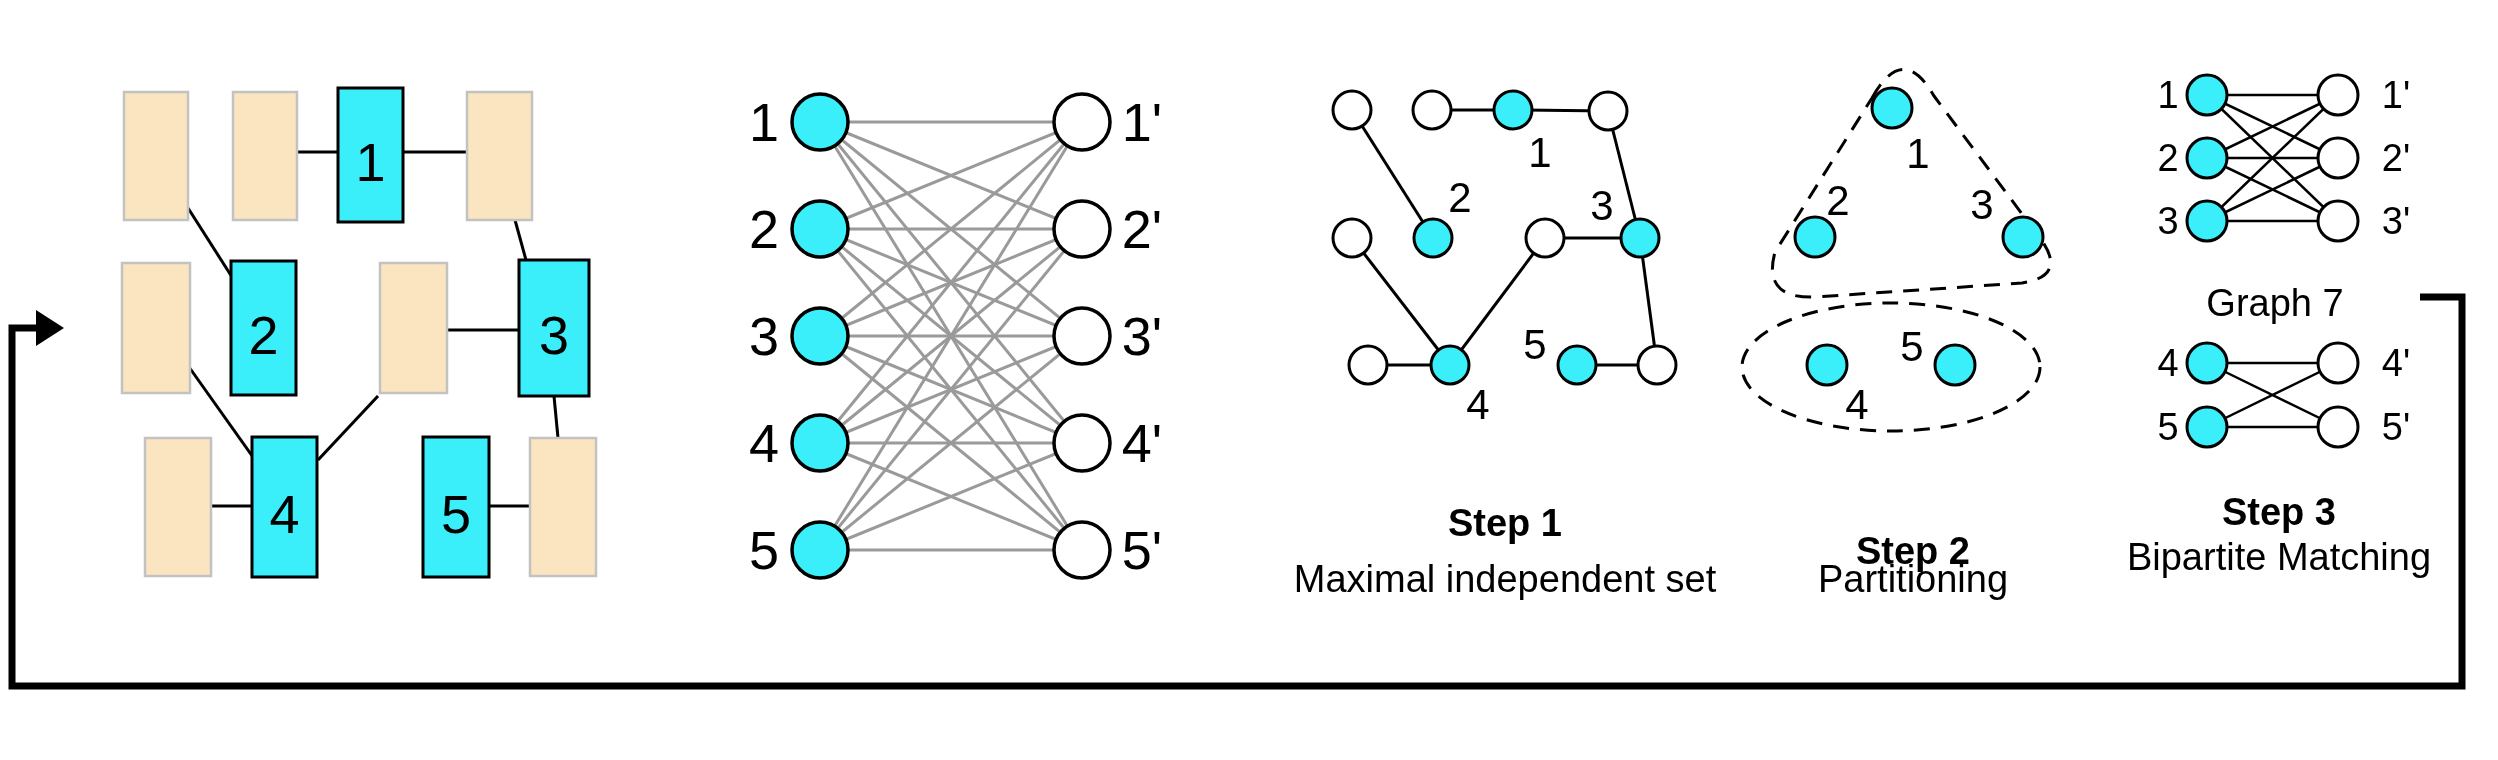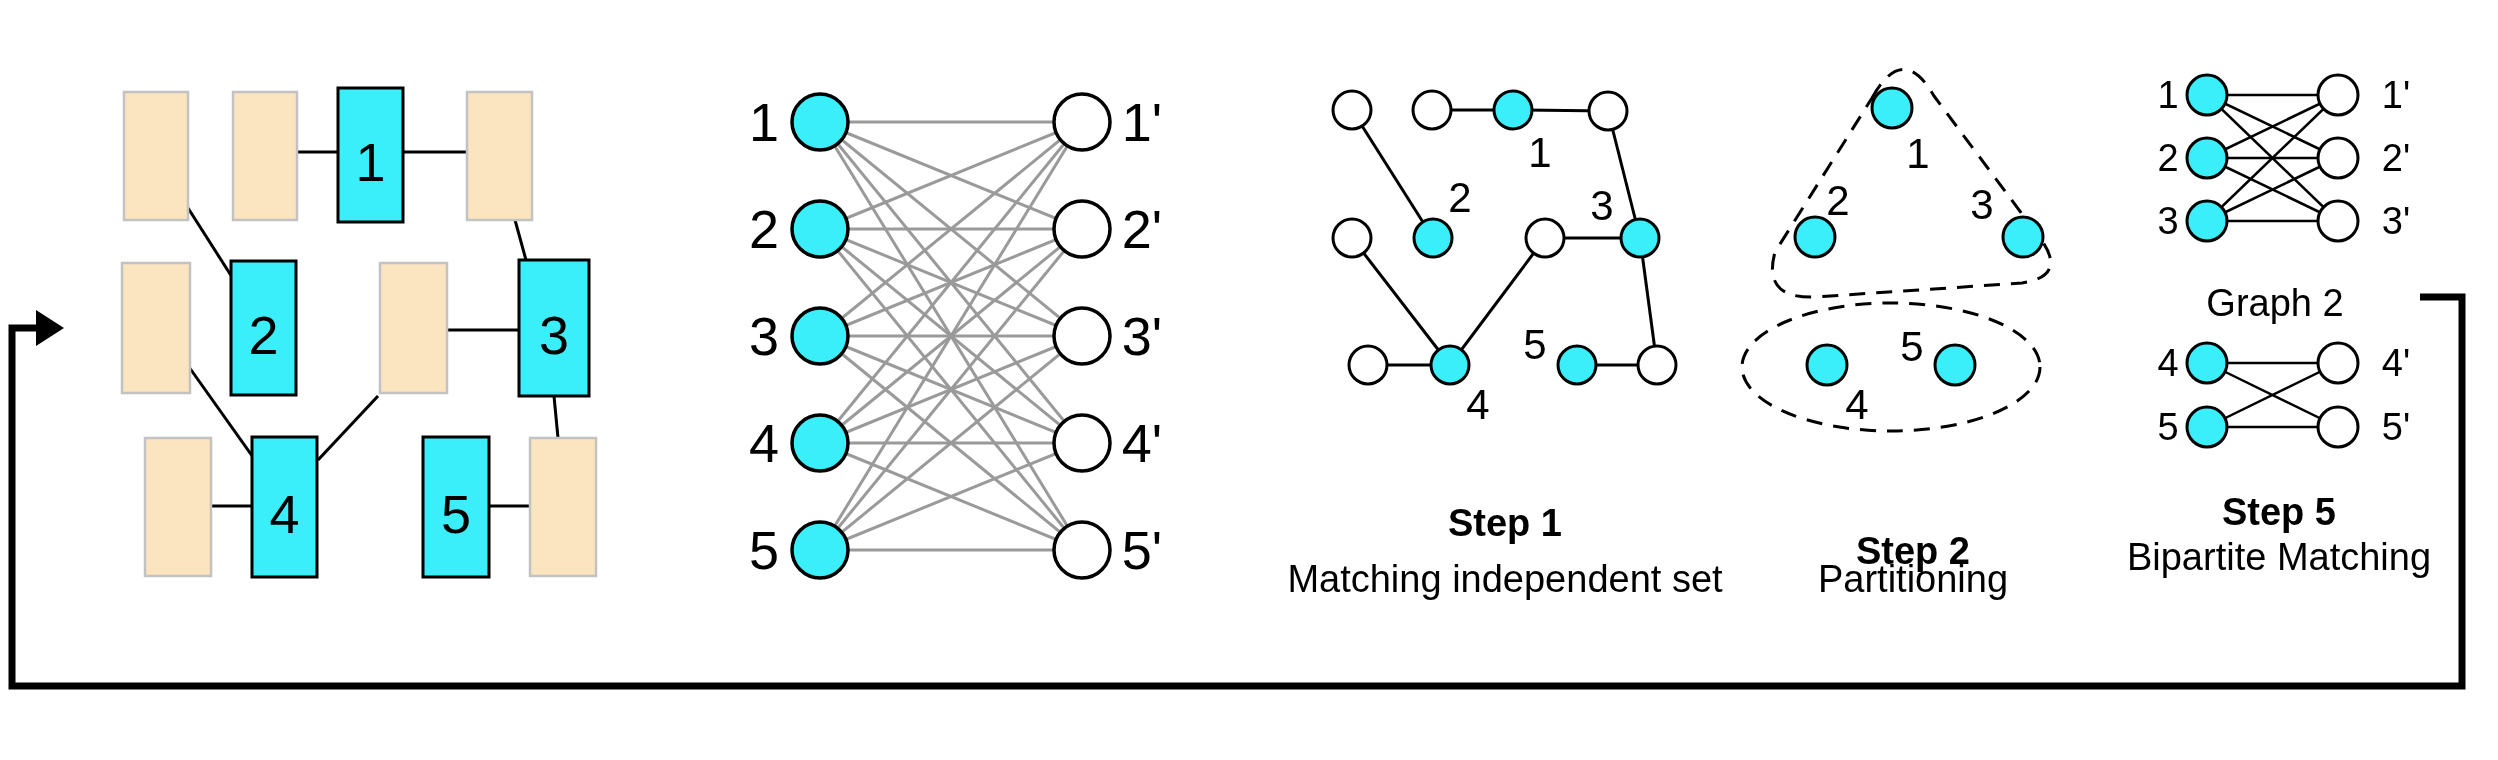--- a/index.html
+++ b/index.html
@@ -158,24 +158,24 @@
       <circle cx="2207" cy="363" r="20" fill="#3BEFFA" stroke="#000000" stroke-width="3"></circle>
       <circle cx="2338" cy="363" r="20" fill="#fff" stroke="#000000" stroke-width="3"></circle>
       <text x="2168" y="363" font-size="38" fill="#000" text-anchor="middle" dominant-baseline="central" font-family="&quot;Liberation Sans&quot;, sans-serif" font-weight="normal">4</text>
       <text x="2396" y="363" font-size="38" fill="#000" text-anchor="middle" dominant-baseline="central" font-family="&quot;Liberation Sans&quot;, sans-serif" font-weight="normal">4'</text>
       <circle cx="2207" cy="427" r="20" fill="#3BEFFA" stroke="#000000" stroke-width="3"></circle>
       <circle cx="2338" cy="427" r="20" fill="#fff" stroke="#000000" stroke-width="3"></circle>
       <text x="2168" y="427" font-size="38" fill="#000" text-anchor="middle" dominant-baseline="central" font-family="&quot;Liberation Sans&quot;, sans-serif" font-weight="normal">5</text>
       <text x="2396" y="427" font-size="38" fill="#000" text-anchor="middle" dominant-baseline="central" font-family="&quot;Liberation Sans&quot;, sans-serif" font-weight="normal">5'</text>
     </svg>
 
-  <div class="ovl graph-title" style="left:2125px;top:281px;">Graph 2</div>
+  <div class="ovl graph-title" style="left:2125px;top:281px;">Graph 7</div>
 
   <div class="ovl step-title" style="left:1295px;top:501px;">Step 1</div>
-  <div class="ovl step-sub" style="left:1265px;top:557px;">Matching independent set</div>
+  <div class="ovl step-sub" style="left:1265px;top:557px;">Maximal independent set</div>
 
   <div class="ovl step-title" style="left:1703px;top:501px;margin-top:28px;">Step 2</div>
   <div class="ovl step-sub" style="left:1673px;top:557px;">Partitioning</div>
 
-  <div class="ovl step-title" style="left:2069px;top:490px;">Step 5</div>
+  <div class="ovl step-title" style="left:2069px;top:490px;">Step 3</div>
   <div class="ovl step-sub" style="left:2039px;top:535px;">Bipartite Matching</div>
 
 </div>
 
 </body></html>

